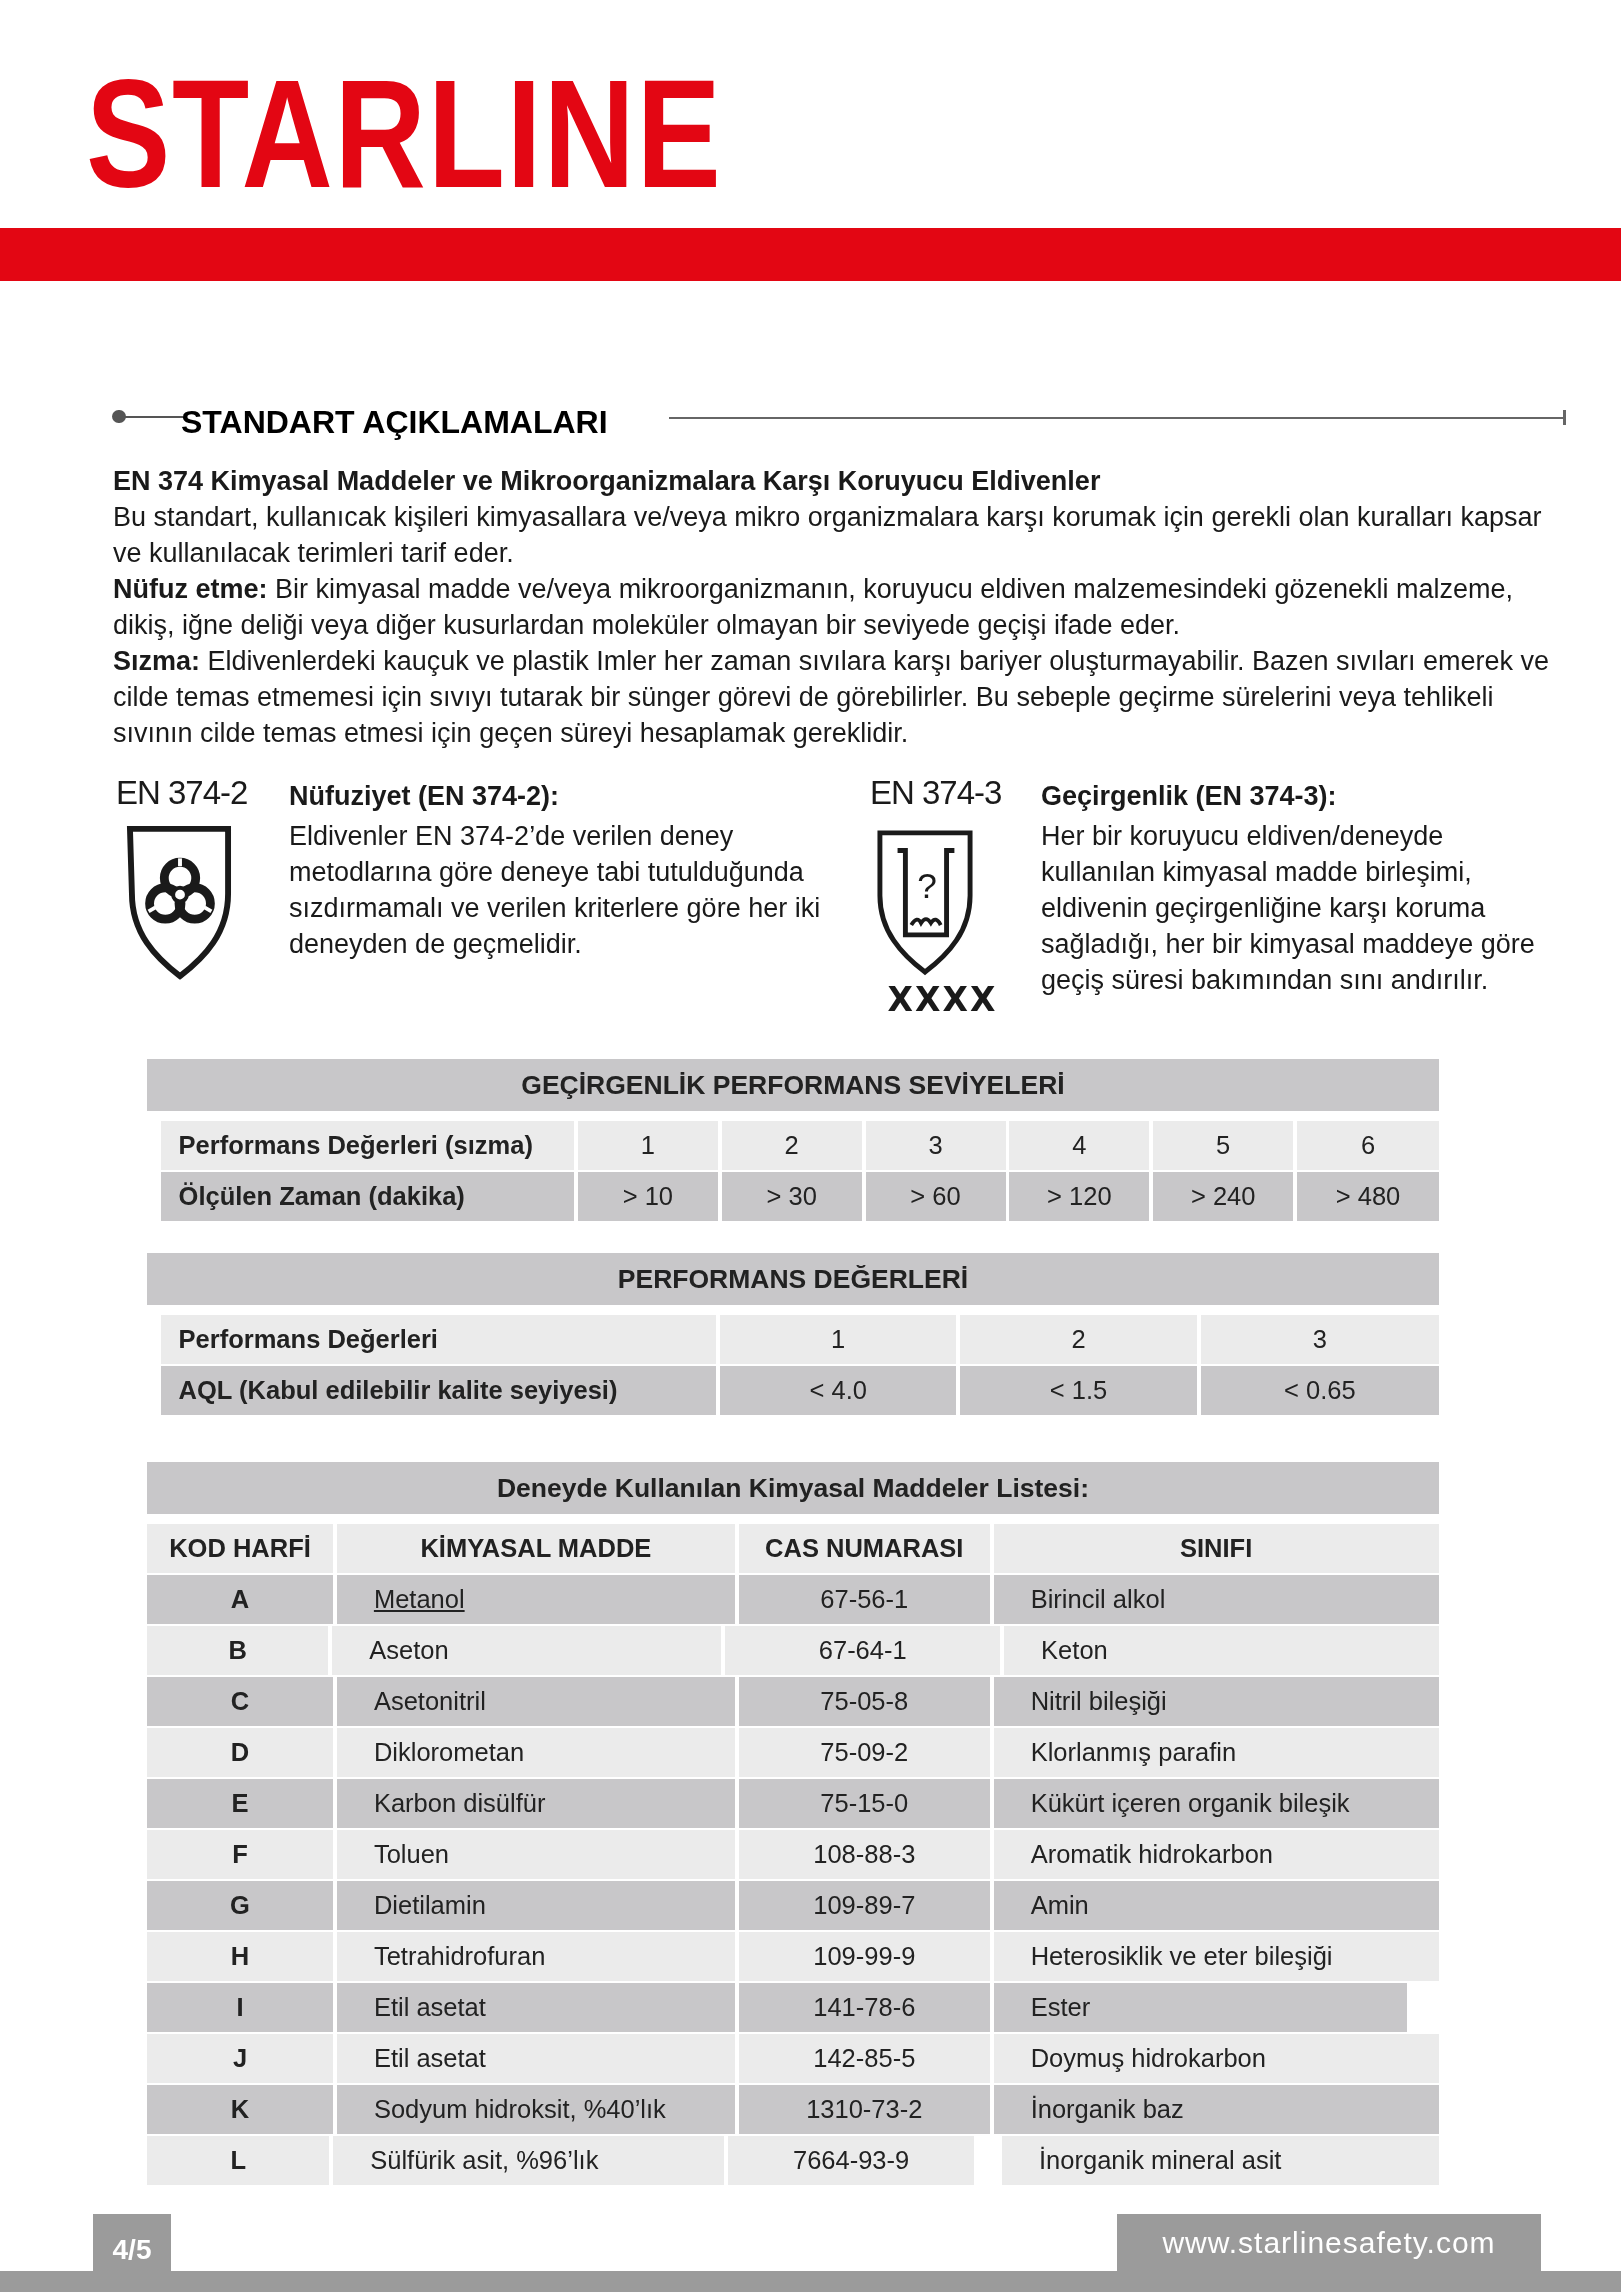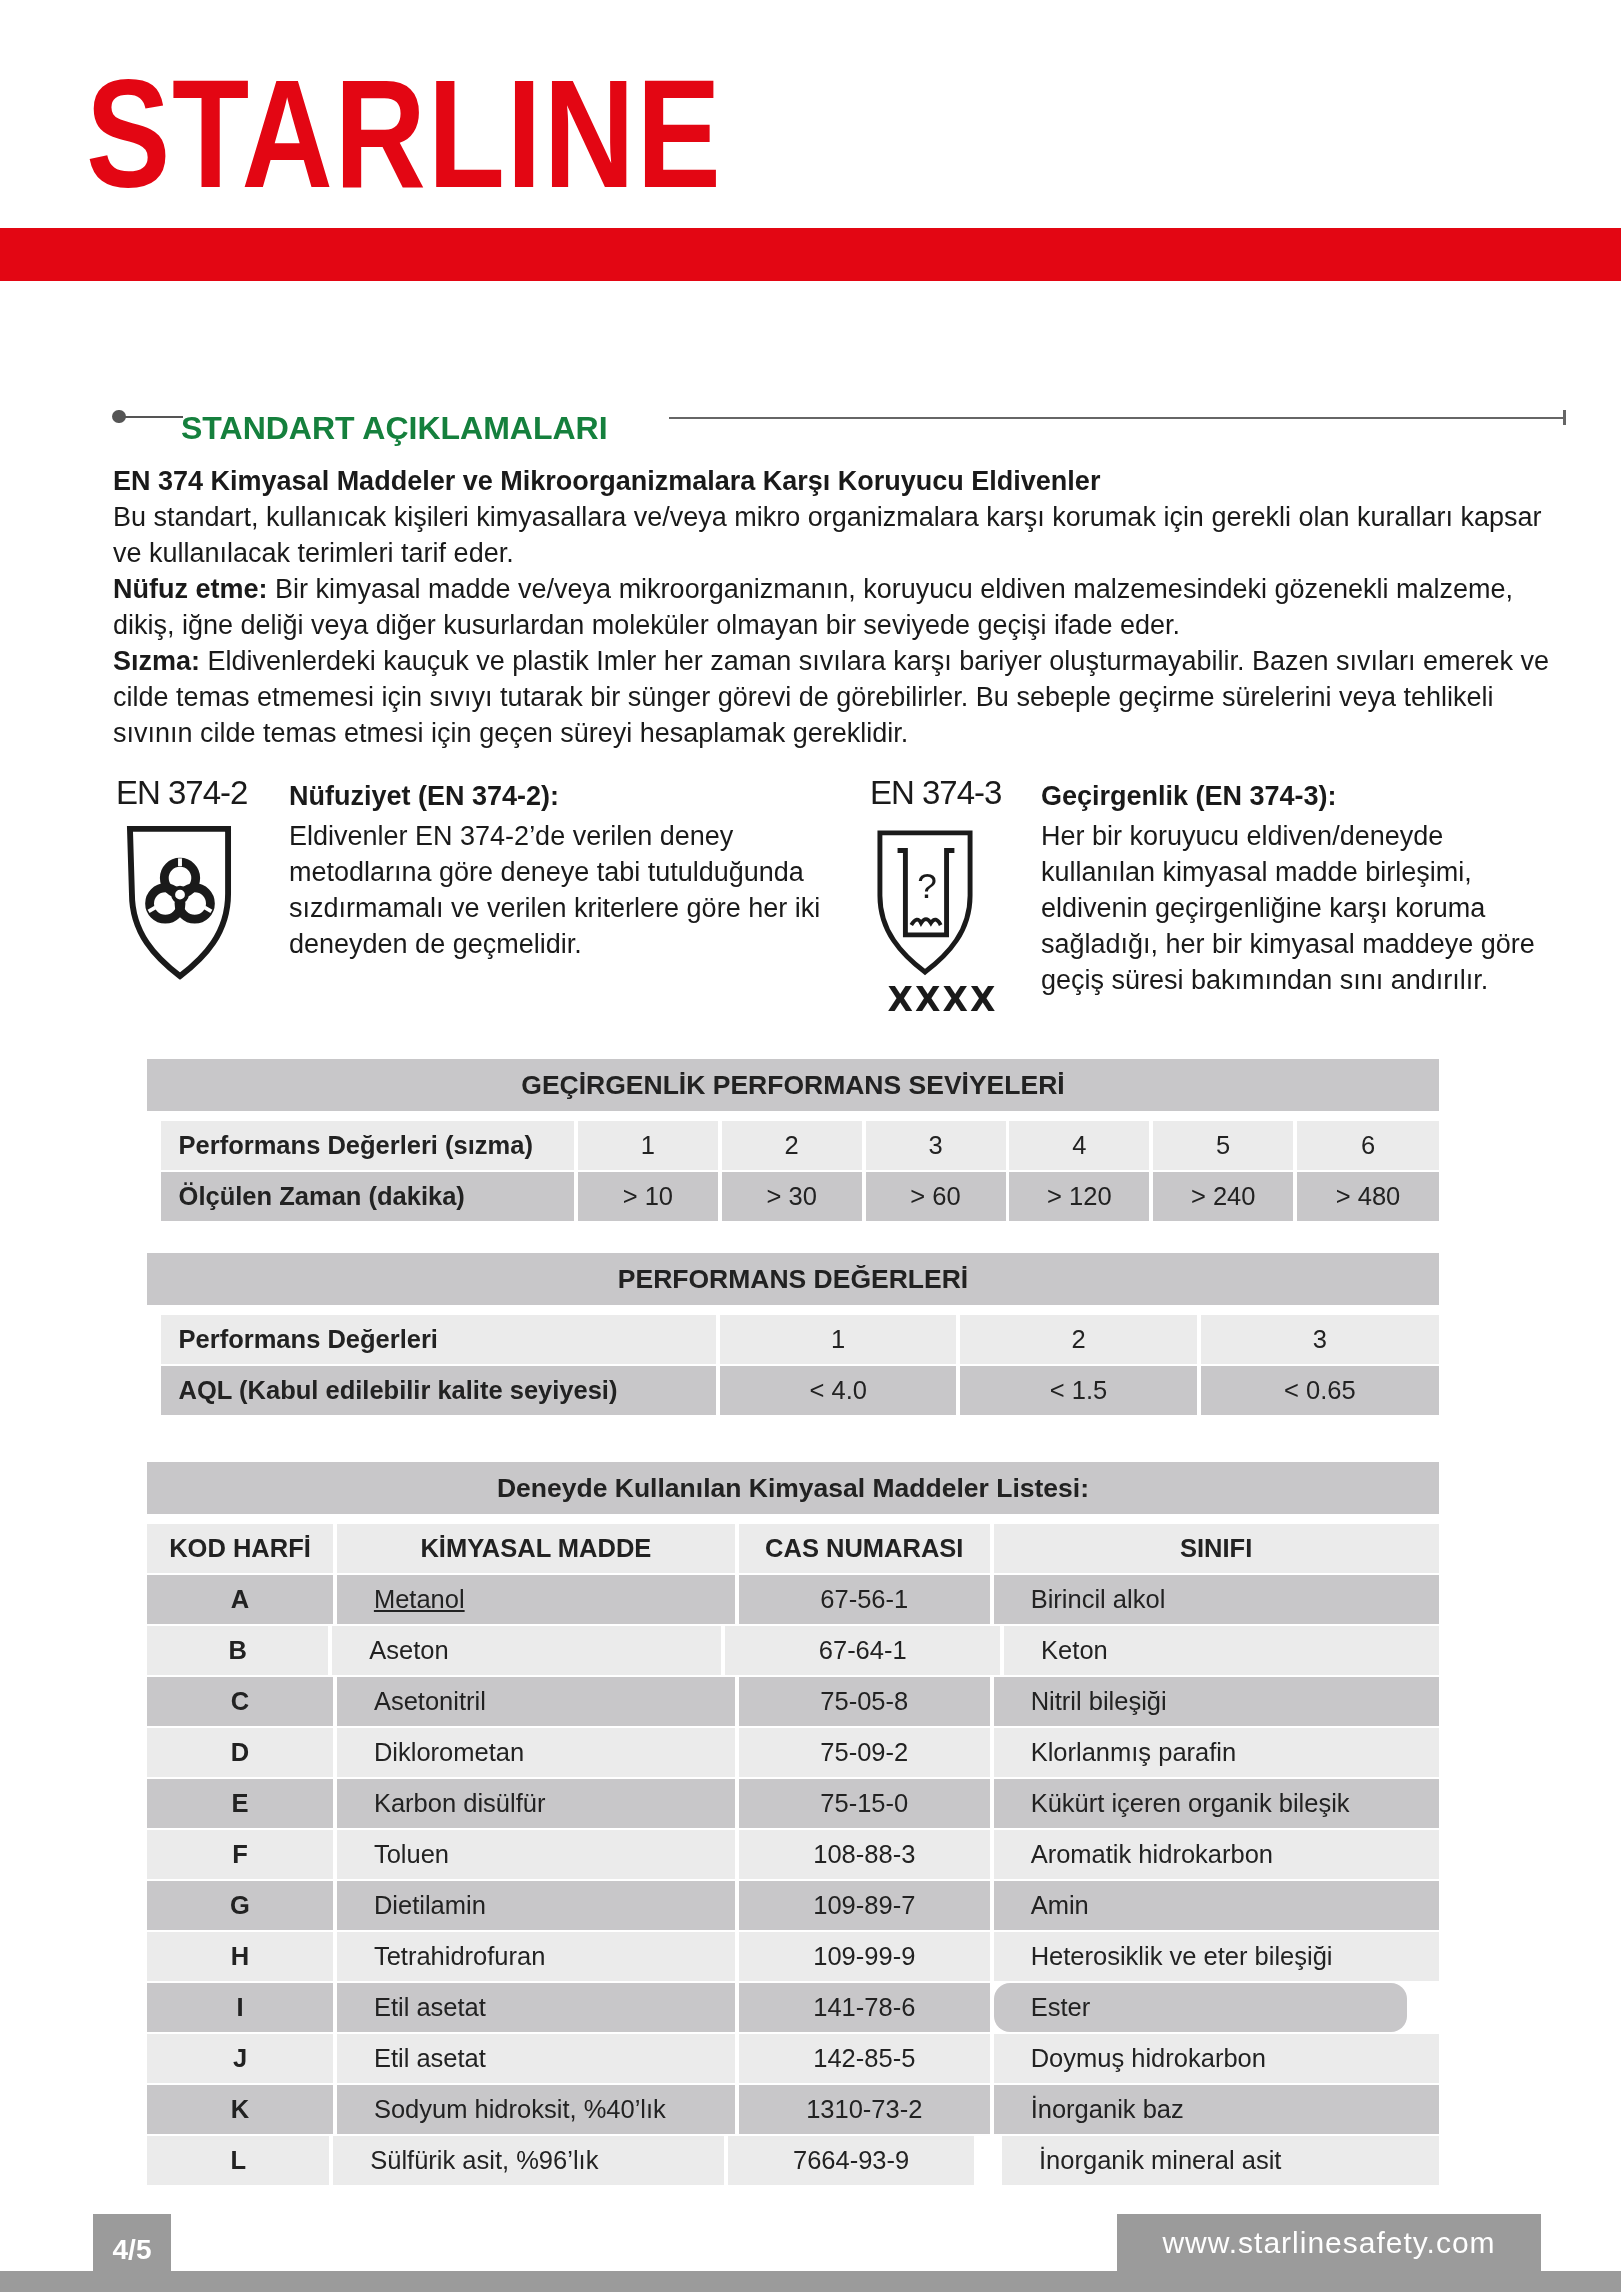--- a/index.html
+++ b/index.html
@@ -13,21 +13,21 @@
     font-family: "Liberation Sans", sans-serif;
     font-weight: bold; font-size: 147px; line-height: 1;
     color: #e30613; letter-spacing: 2px;
     transform: scaleX(0.86) scaleY(1.05); transform-origin: left top;
   }
   .red-band { position: absolute; left: 0; top: 228px; width: 1621px; height: 53px; background: #e30613; }
 
   .section-title-row { position: absolute; left: 110px; top: 390px; width: 1458px; height: 49px; }
   .section-title-row .dot { position: absolute; left: 2px; top: 19.6px; width: 13.7px; height: 13.7px; border-radius: 50%; background: #555; }
   .section-title-row .lead { position: absolute; left: 13.7px; top: 25.5px; width: 59px; height: 2px; background: #555; }
-  .section-title-row .title { position: absolute; left: 71px; top: 20px; font-size: 32px; font-weight: bold; color: #15803d; white-space: nowrap; }
+  .section-title-row .title { position: absolute; left: 71px; top: 14px; font-size: 32px; font-weight: bold; color: #000000; white-space: nowrap; }
   .section-title-row .line { position: absolute; left: 559px; top: 26.5px; width: 896px; height: 2.9px; background: #666; }
   .section-title-row .cap { position: absolute; left: 1453px; top: 19.6px; width: 2.9px; height: 15.7px; background: #666; }
 
   .intro { position: absolute; left: 113px; top: 463px; width: 1451px; font-size: 27px; line-height: 36px; color: #1a1a1a; }
   .intro p { margin: 0; }
   .intro b { font-weight: bold; }
 
   .std-block { position: absolute; top: 774px; }
   .std-block .code { position: absolute; left: 0; top: 0; font-size: 33px; color: #1a1a1a; white-space: nowrap; letter-spacing: -1px; }
   .std-block .text { position: absolute; top: 0; font-size: 27px; line-height: 36px; }
@@ -210,21 +210,21 @@
       <div class="row light">
         <div class="cell bold" style="width: 186px;">H</div>
         <div class="cell left" style="width: 398px;">Tetrahidrofuran</div>
         <div class="cell " style="width: 251px;">109-99-9</div>
         <div class="cell left" style="width: 445px;">Heterosiklik ve eter bileşiği</div>
       </div>
       <div class="row dark">
         <div class="cell bold" style="width: 186px;">I</div>
         <div class="cell left" style="width: 398px;">Etil asetat</div>
         <div class="cell " style="width: 251px;">141-78-6</div>
-        <div class="cell left" style="width: 413px; border-radius: 16px;">Ester</div>
+        <div class="cell left" style="width: 413px;">Ester</div>
       </div>
       <div class="row light">
         <div class="cell bold" style="width: 186px;">J</div>
         <div class="cell left" style="width: 398px;">Etil asetat</div>
         <div class="cell " style="width: 251px;">142-85-5</div>
         <div class="cell left" style="width: 445px;">Doymuş hidrokarbon</div>
       </div>
       <div class="row dark">
         <div class="cell bold" style="width: 186px;">K</div>
         <div class="cell left" style="width: 398px;">Sodyum hidroksit, %40’lık</div>

